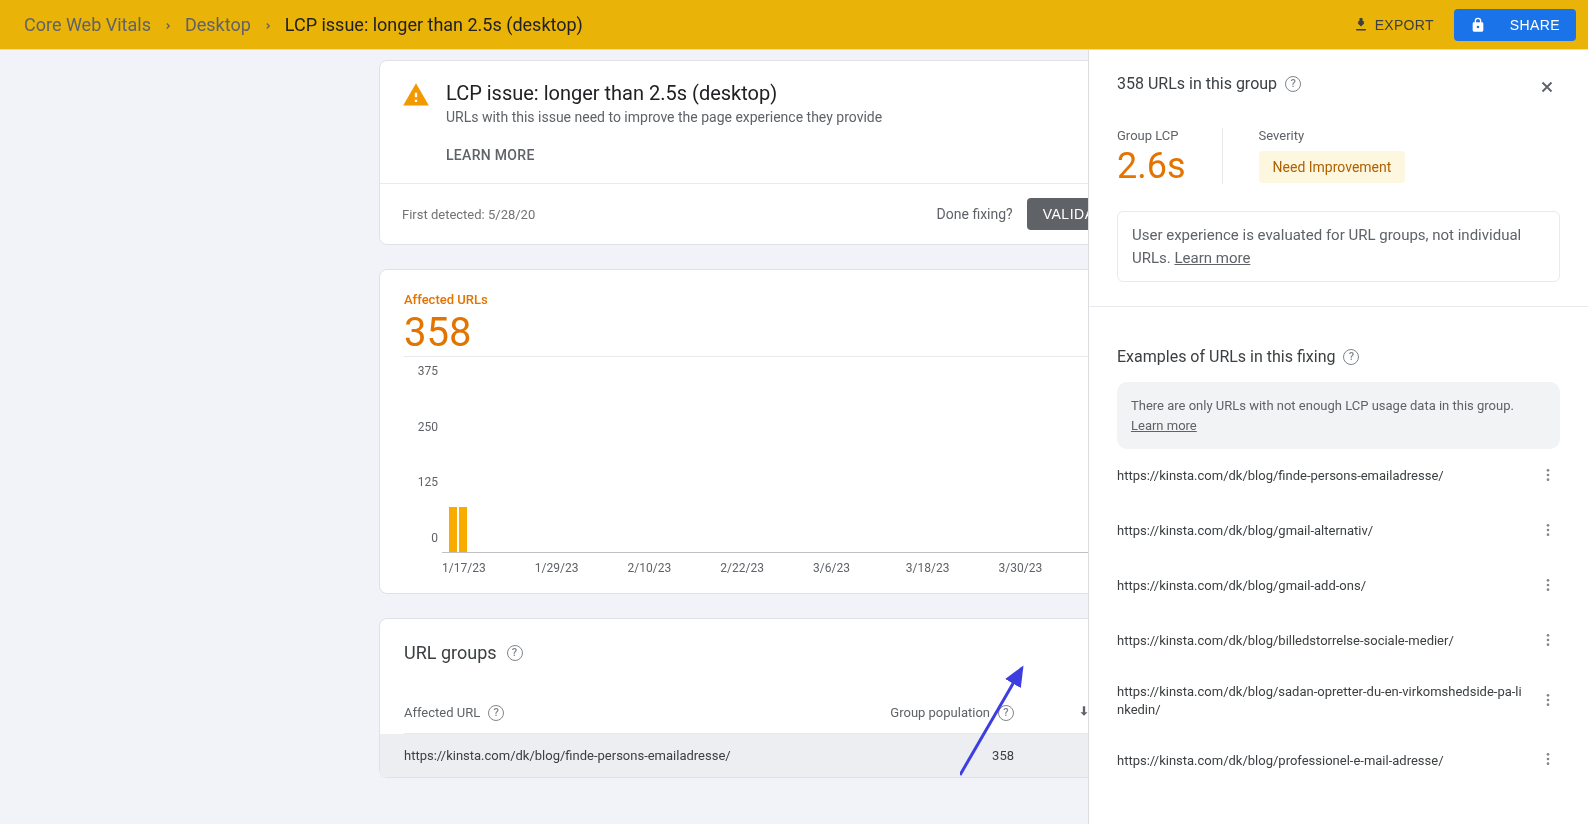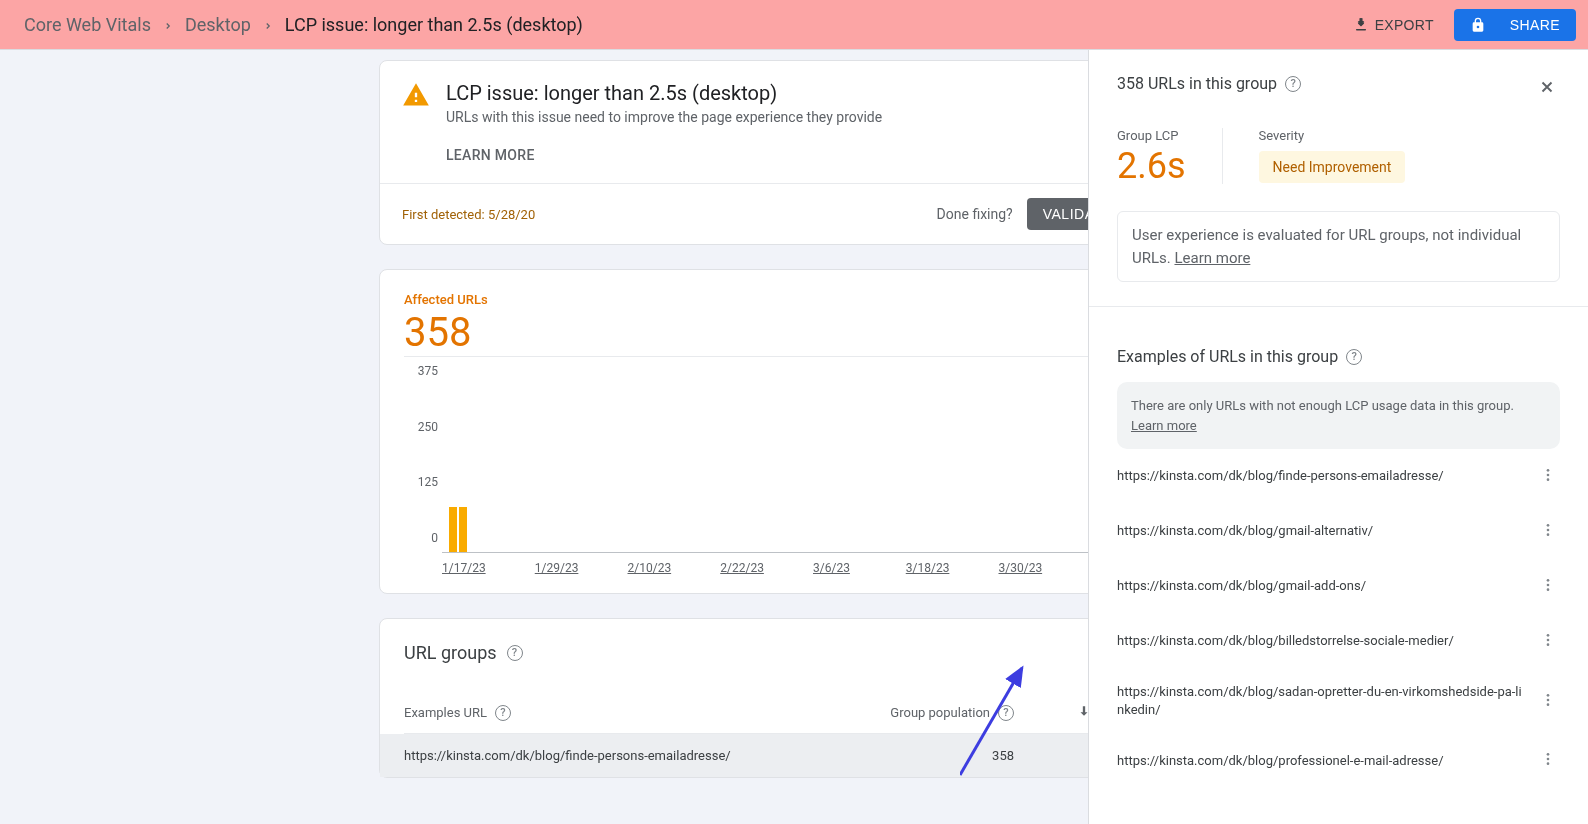--- a/index.html
+++ b/index.html
@@ -12,21 +12,21 @@
     height: 824px;
     width: 1588px;
     position: relative;
   }
   .topbar {
     display: flex;
     align-items: center;
     justify-content: space-between;
     height: 50px;
     padding: 0 12px 0 24px;
-    background: #fca5a5;
+    background: #eab308;
     border-bottom: 1px solid #dadce0;
   }
   .breadcrumbs {
     display: flex;
     align-items: center;
     gap: 12px;
     font-size: 18px;
     color: #5f6368;
   }
   .breadcrumbs .crumb-current { color: #202124; }
@@ -64,21 +64,21 @@
   .issue-title { font-size: 20px; color: #202124; margin-bottom: 4px; font-weight: 400; }
   .issue-sub { color: #5f6368; font-size: 14px; }
   .learn-more {
     display: inline-block; margin-top: 22px; color: #5f6368;
     font-size: 14px; font-weight: 500; letter-spacing: .3px;
   }
   .issue-footer {
     display: flex; align-items: center; justify-content: space-between;
     border-top: 1px solid #e8eaed; padding: 14px 22px;
   }
-  .first-detected { color: #a16207; font-size: 13px; text-align: center; }
+  .first-detected { color: #737373; font-size: 13px; text-align: center; }
   .done-fixing { display: flex; align-items: center; gap: 14px; }
   .done-fixing-label { color: #5f6368; font-size: 14px; }
   .btn-validate {
     background: #5f6368; color: #fff; border: none;
     padding: 8px 16px; border-radius: 4px; font-weight: 500;
     letter-spacing: .5px; font-size: 14px; cursor: pointer;
   }
   .help-circle {
     width: 16px; height: 16px; border: 1.5px solid #80868b;
     border-radius: 50%; display: inline-flex; align-items: center;
@@ -94,21 +94,21 @@
     position: relative;
     height: 168px;
     margin-left: 38px;
     border-bottom: 1px solid #bdc1c6;
   }
   .ytick {
     position: absolute; left: -38px; width: 34px; text-align: right;
     font-size: 12px; color: #5f6368; transform: translateY(-50%);
   }
   .xaxis { display: flex; margin-left: 38px; margin-top: 8px; }
-  .xtick { flex: 1; font-size: 12px; color: #5f6368; text-align: left; text-decoration: underline; }
+  .xtick { flex: 1; font-size: 12px; color: #5f6368; text-align: left; }
   .bar-group { position: absolute; bottom: 0; display: flex; gap: 2px; }
   .bar { width: 8px; background: #f9ab00; }
   .groups-card { padding: 22px 24px 0; }
   .groups-head { display: flex; align-items: center; justify-content: space-between; }
   .groups-title { font-size: 18px; color: #3c4043; font-weight: 400; display:flex; gap:10px; align-items:center;}
   .filter-icon { color: #5f6368; cursor: pointer; }
   .table-head {
     display: flex; align-items: center; font-size: 13px; color: #5f6368;
     padding: 40px 0 12px; border-bottom: 1px solid #e8eaed;
   }
@@ -277,21 +277,21 @@
           <span class="help-circle">?</span>
         </div>
         <span class="filter-icon">
           <svg width="20" height="20" viewBox="0 0 24 24" fill="currentColor">
               <path d="M3 5h18v2H3zM6 11h12v2H6zM10 17h4v2h-4z"></path>
             </svg>
         </span>
       </div>
       <div class="table-head">
         <div class="th-url">
-          <span>Examples URL</span>
+          <span>Affected URL</span>
           <span class="help-circle">?</span>
         </div>
         <div class="th-pop">
           <span>Group population</span>
           <span class="help-circle">?</span>
         </div>
         <div class="th-lcp">
           <span>
             <svg width="14" height="14" viewBox="0 0 24 24" fill="currentColor">
                 <path d="M12 20l-6-6h4V4h4v10h4z"></path>
@@ -332,21 +332,21 @@
     <div>
       <div class="metric-label">Severity</div>
       <div class="badge">Need Improvement</div>
     </div>
   </div>
   <div class="info-box">
     <span>User experience is evaluated for URL groups, not individual URLs. </span><span class="link-inline">Learn more</span>
   </div>
   <div class="panel-hr"></div>
   <div class="examples-title">
-    <span>Examples of URLs in this group</span>
+    <span>Examples of URLs in this fixing</span>
     <span class="help-circle">?</span>
   </div>
   <div class="info-box-grey">
     <span>There are only URLs with not enough LCP usage data in this group. </span><span class="link-inline">Learn more</span>
   </div>
   <div id="url-list">
       <div class="url-item">
         <div class="url-text">https://kinsta.com/dk/blog/finde-persons-emailadresse/</div>
         <span class="kebab"><svg width="16" height="16" viewBox="0 0 24 24" fill="currentColor">
             <circle cx="12" cy="5" r="2"></circle>

